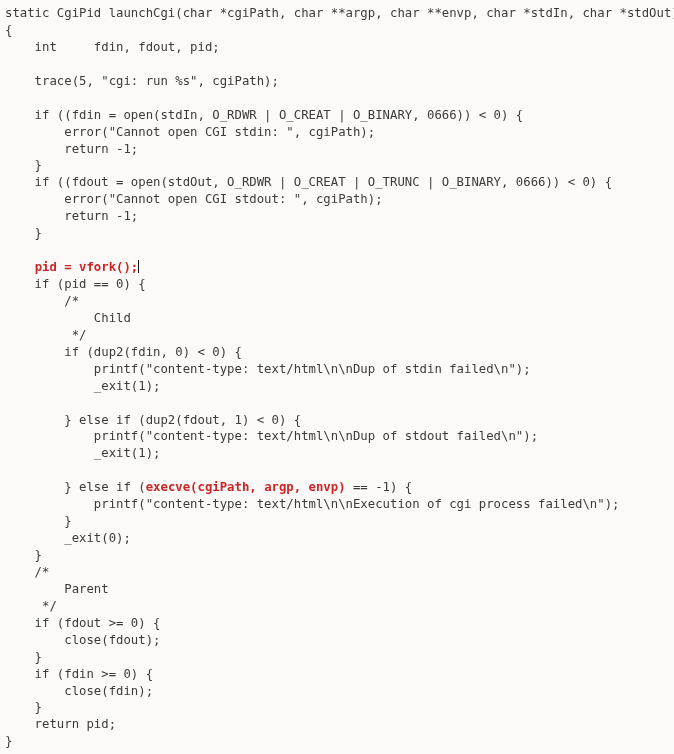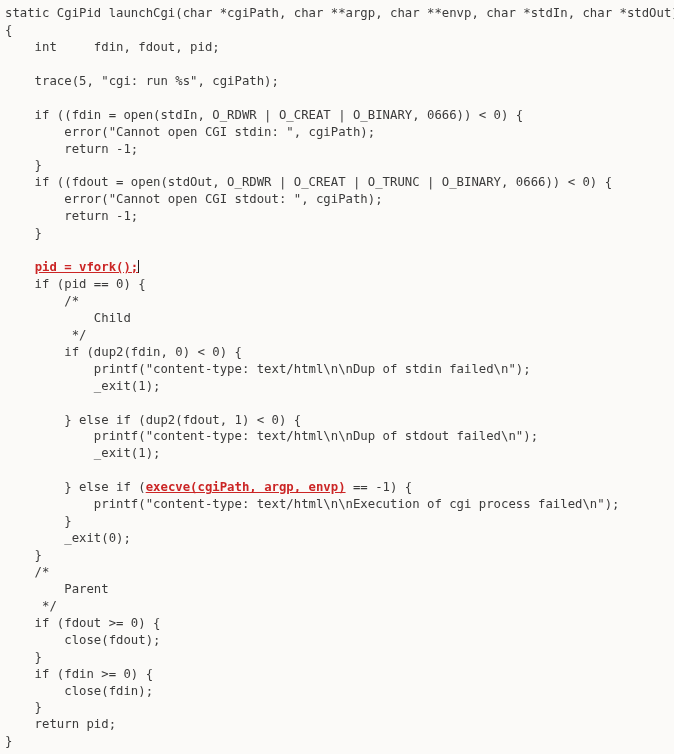--- a/index.html
+++ b/index.html
@@ -39,21 +39,20 @@
     height: 16.95px;
     white-space: pre;
     font-family: "DejaVu Sans Mono", "Liberation Mono", monospace;
   }
   .tok-plain {
     color: #3b3b3b;
   }
   .tok-hl {
     color: #cb2525;
     font-weight: bold;
-    text-decoration: underline;
   }
   .caret {
     display: inline-block;
     width: 0;
     border-left: 1.4px solid #1a1a1a;
     height: 13px;
     vertical-align: -2px;
     margin-left: -0.5px;
   }
 </style>

